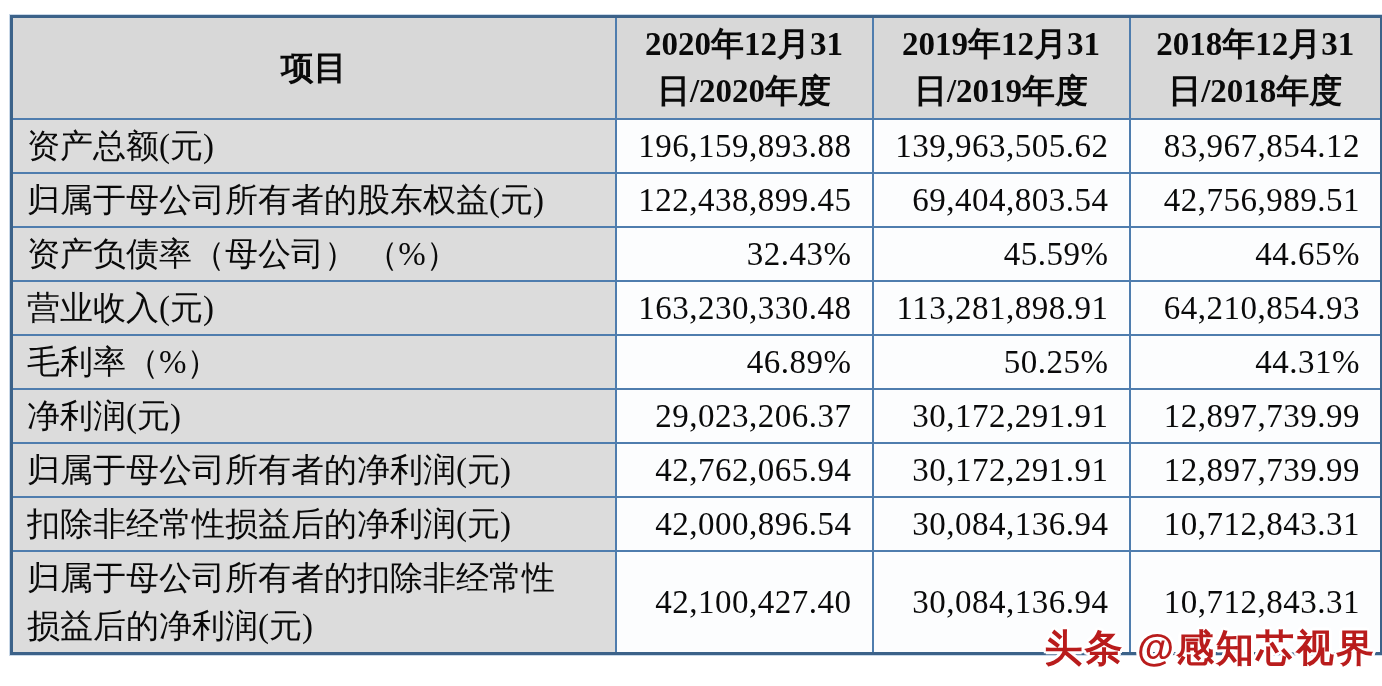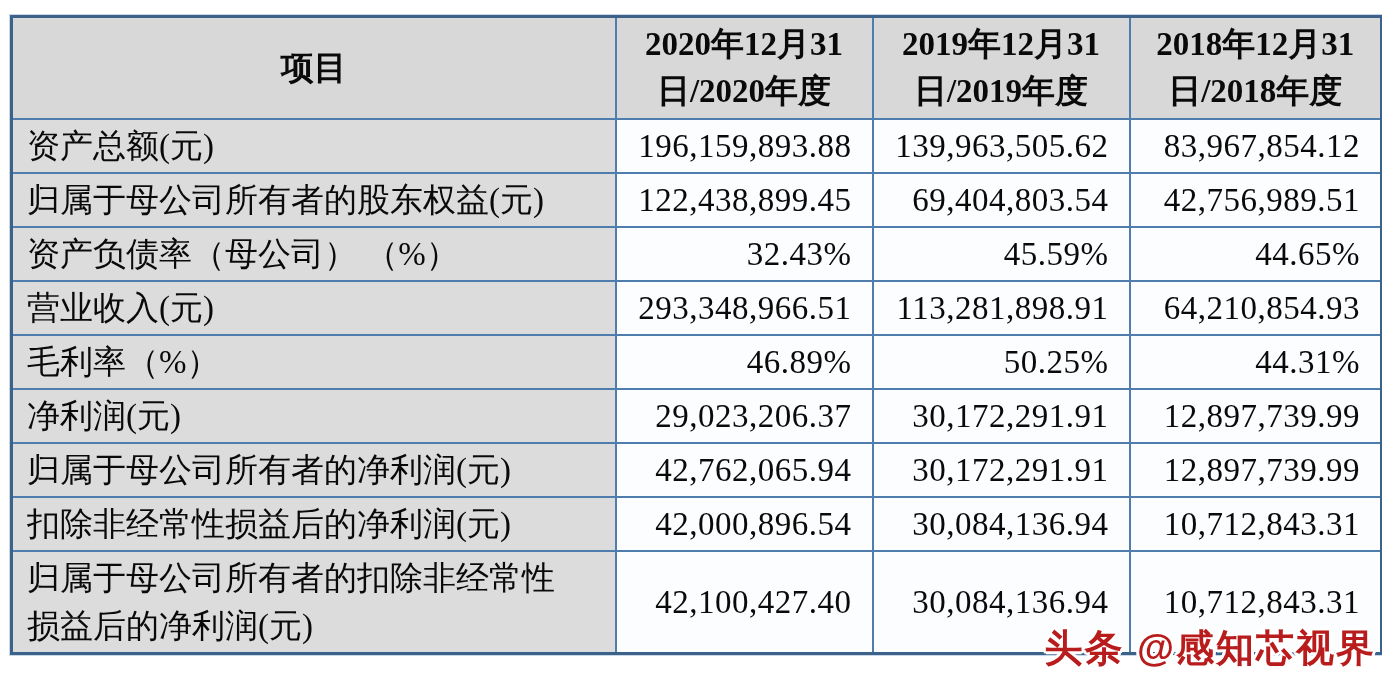--- a/index.html
+++ b/index.html
@@ -116,21 +116,21 @@
         <td class="value-cell">42,756,989.51</td>
       </tr>
       <tr>
         <td class="label-cell">资产负债率（母公司） （%）</td>
         <td class="value-cell">32.43%</td>
         <td class="value-cell">45.59%</td>
         <td class="value-cell">44.65%</td>
       </tr>
       <tr>
         <td class="label-cell">营业收入(元)</td>
-        <td class="value-cell">293,348,966.51</td>
+        <td class="value-cell">163,230,330.48</td>
         <td class="value-cell">113,281,898.91</td>
         <td class="value-cell">64,210,854.93</td>
       </tr>
       <tr>
         <td class="label-cell">毛利率（%）</td>
         <td class="value-cell">46.89%</td>
         <td class="value-cell">50.25%</td>
         <td class="value-cell">44.31%</td>
       </tr>
       <tr>

